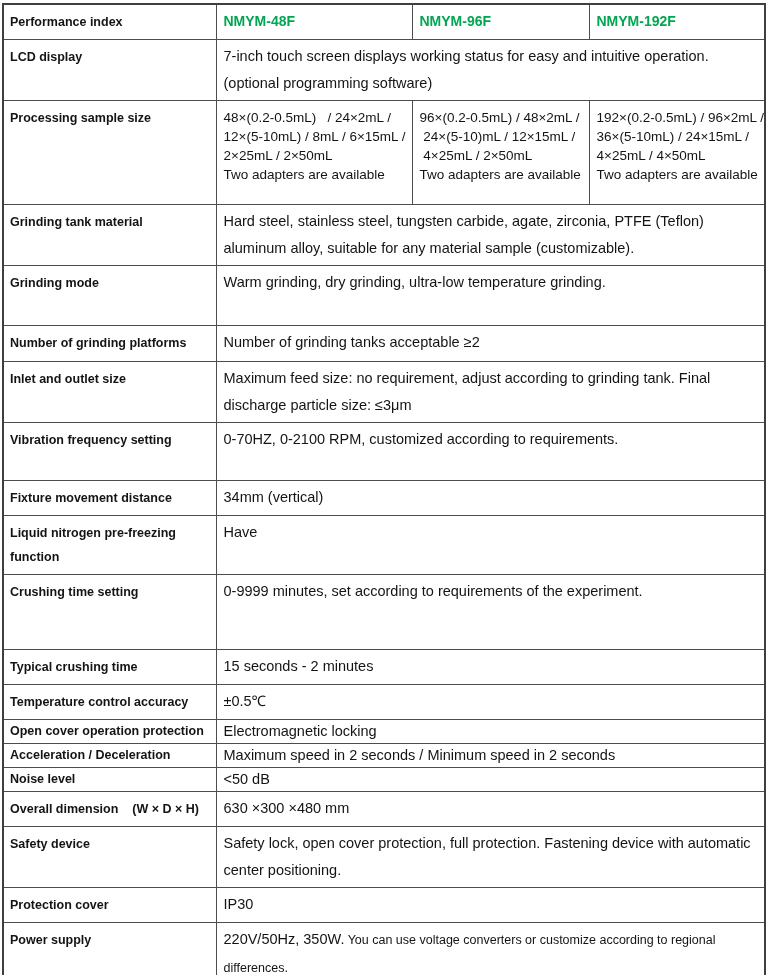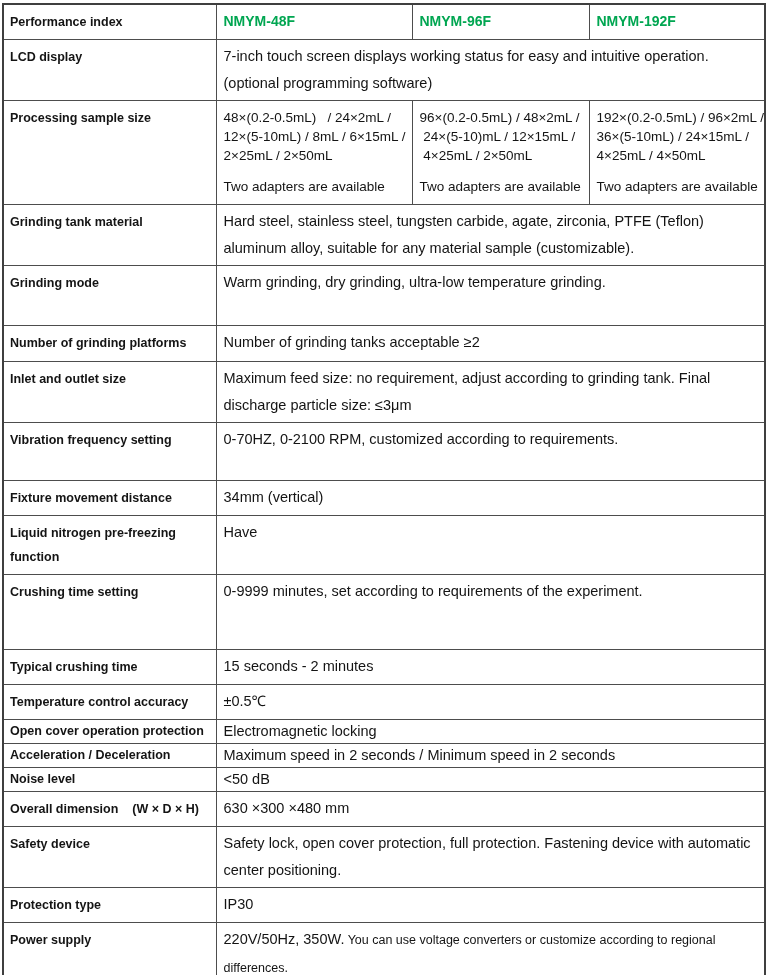--- a/index.html
+++ b/index.html
@@ -61,21 +61,21 @@
   tr:nth-child(16) { height: 24px; }
   tr:nth-child(17) { height: 35px; }
   tr:nth-child(18) { height: 36px; }
   tr:nth-child(19) { height: 34px; }
   tr:nth-child(20) { height: 58px; }
   tr:nth-child(21) { height: 35px; }
   tr:nth-child(22) { height: 57px; }
 
   
   tr:nth-child(3) .value-cell { font-size: 13.5px; line-height: 19px; padding-top: 7px; padding-right: 1px; }
-  tr:nth-child(3) .para + .para { margin-top: 12px; }
+  tr:nth-child(3) .para + .para { }
 
   
   tr:nth-child(14) td, tr:nth-child(15) td, tr:nth-child(16) td {
     padding-top: 2px; padding-bottom: 2px;
   }
   tr:nth-child(14) .value-cell, tr:nth-child(15) .value-cell, tr:nth-child(16) .value-cell { line-height: 19px; }
   tr:nth-child(14) .label-cell, tr:nth-child(15) .label-cell, tr:nth-child(16) .label-cell { line-height: 18px; }
 
   
   tr:nth-child(22) .value-cell { font-size: 14px; line-height: 25px; padding-top: 4px; }
@@ -213,21 +213,21 @@
         </td>
       </tr>
       <tr>
         <td class="label-cell">Safety device</td>
         <td class="value-cell" colspan="3">
           <div class="para">Safety lock, open cover protection, full protection. Fastening device with automatic
 center positioning.</div>
         </td>
       </tr>
       <tr>
-        <td class="label-cell">Protection type</td>
+        <td class="label-cell">Protection cover</td>
         <td class="value-cell" colspan="3">
           <div class="para">IP30</div>
         </td>
       </tr>
       <tr>
         <td class="label-cell">Power supply</td>
         <td class="value-cell" colspan="3">
           <div class="para"><span>220V/50Hz, 350W.</span><span class="run-small"> You can use voltage converters or customize according to regional
 differences.</span></div>
         </td>

